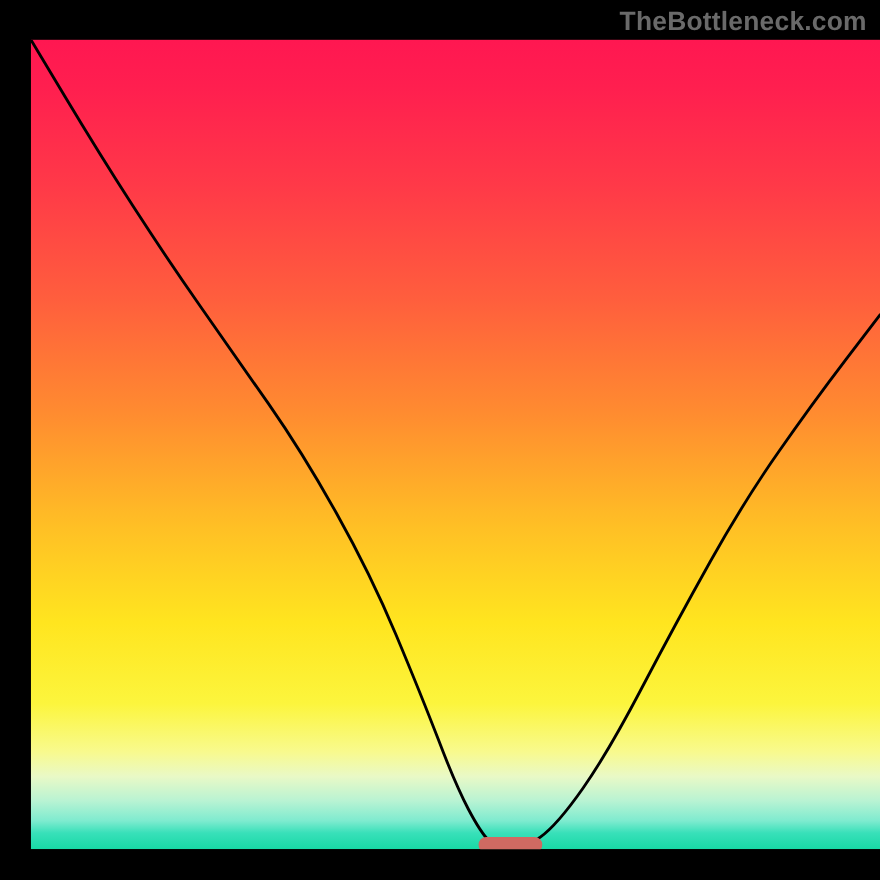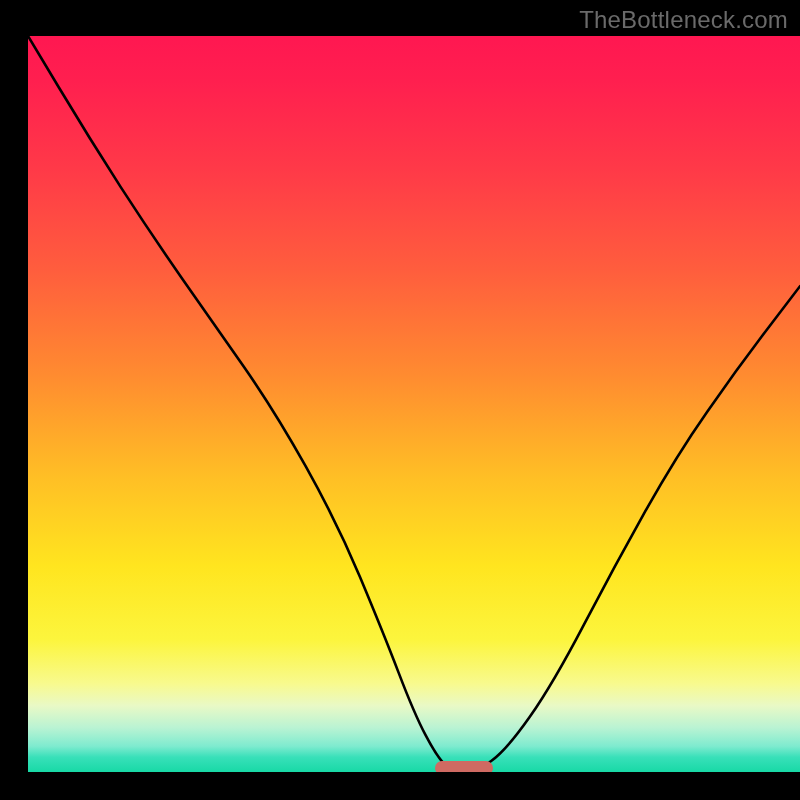--- a/index.html
+++ b/index.html
@@ -15,21 +15,21 @@
     width: 800px;
     height: 800px;
     background: #000;
   }
   .watermark {
     position: absolute;
     top: 6px;
     right: 12px;
     font-family: Arial, Helvetica, sans-serif;
     font-size: 24px;
-    font-weight: 400;
+    font-weight: 700;
     color: #6a6a6a;
     letter-spacing: 0.2px;
     z-index: 10;
   }
   .plot-area {
     position: absolute;
     left: 28px;
     right: 0;
     top: 36px;
     bottom: 28px;

